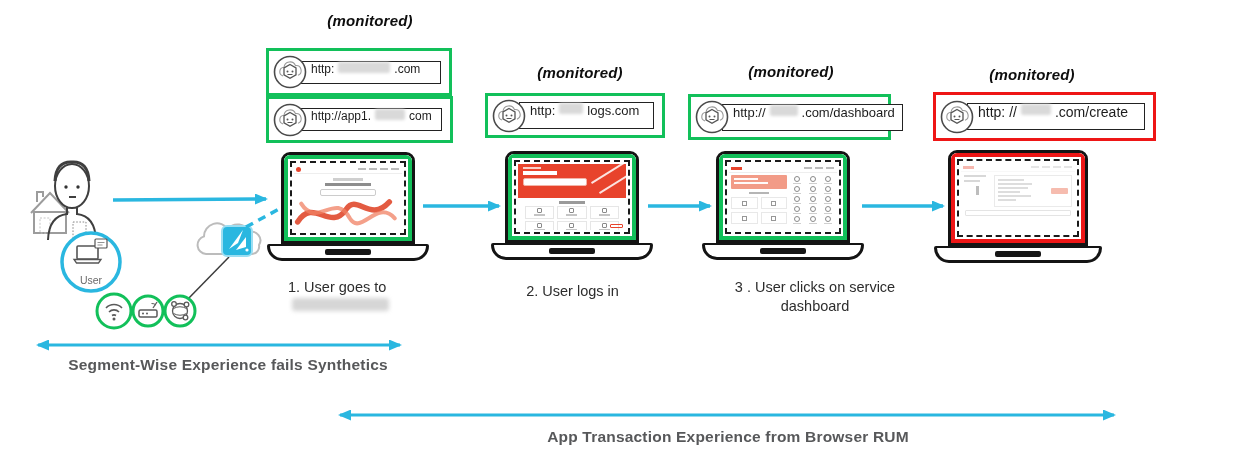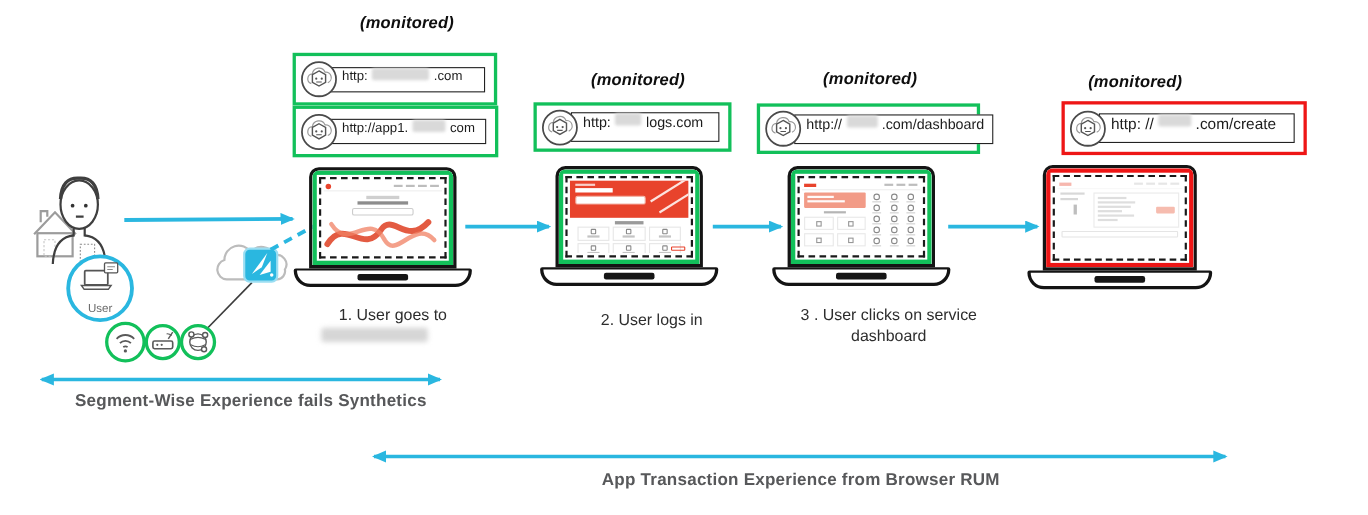--- a/index.html
+++ b/index.html
@@ -6,21 +6,21 @@
   body { background:#fff; font-family:"Liberation Sans", sans-serif; }
   .canvas { position:relative; width:1244px; height:468px; background:#fff; overflow:hidden; }
   svg.layer { position:absolute; left:0; top:0; pointer-events:none; }
 
   
   .monitored { position:absolute; width:140px; text-align:center; font-weight:bold; font-style:italic;
                font-size:15px; color:#0e0e0e; letter-spacing:.2px; }
 
   
   .urlbox { position:absolute; display:flex; align-items:center; background:#fff; border:3px solid #12c05a; padding:3px 8px 3px 4px; }
-  .urlbox.fail { border-color:#ee1616;margin-left:32px; }
+  .urlbox.fail { border-color:#ee1616; }
   .badge { width:34px; height:34px; flex:0 0 auto; position:relative; z-index:2; }
   .urlfield { flex:1; margin-left:-7px; height:27px; border:1.5px solid #222; background:#fff;
               display:flex; padding:0 7px 0 10px; font-size:13px; color:#1c1c1c; white-space:nowrap; }
   .urlbox.sm .urlfield { height:23px; font-size:12px; }
   .redact { display:inline-block; height:11px; background:#d9d9d9; border-radius:2px; filter:blur(1.4px); margin:0 4px; }
 
   
   .laptop { position:absolute; width:134px; }
   .lap-screen { width:134px; height:92px; border:3px solid #141414; border-radius:9px 9px 0 0; background:#fff; overflow:hidden; }
   .laptop.big .lap-screen { width:140px; height:96px; }
@@ -75,21 +75,21 @@
   .p4-body { display:flex; gap:4px; padding:3px 3px 0 3px; }
   .p4-left { width:26px; }
   .p4-left i { display:block; height:2px; background:#9a9a9a; margin-bottom:3px; }
   .p4-arrow { width:3px; height:9px; background:#555; margin:4px auto 0; }
   .p4-card { flex:1; border:1px solid #c9c9c9; padding:3px; position:relative; }
   .p4-card i { display:block; height:1.8px; background:#a8a8a8; margin-bottom:2.2px; }
   .p4-btn { position:absolute; right:3px; top:12px; width:17px; height:6px; background:#e8502f; border-radius:1px; }
   .p4-foot { margin:3px 4px 0; height:6px; border:1px solid #bbb; border-radius:1px; }
 
   
-  .step { position:absolute; font-size:14.5px; line-height:1.32; color:#2d2d2d; text-align:center;margin-left:20px; }
+  .step { position:absolute; font-size:14.5px; line-height:1.32; color:#2d2d2d; text-align:center; }
   .step.left { text-align:left; }
   .step.red { color:#e81212; font-weight:bold; font-size:15px; }
   .step-redact { position:absolute; width:97px; height:13px; background:#d6d6d6; border-radius:3px; filter:blur(2.2px); }
 
   
   .caption { position:absolute; font-weight:bold; font-size:15.5px; color:#57585a; text-align:center; letter-spacing:.2px; }
 </style>
 </head>
 <body>
 
@@ -494,18 +494,18 @@
       </div>
     </div>
     <div class="lap-base">
         <div class="lap-pad"></div>
       </div>
   </div>
 
   <div class="step left" style="left:288px; top:278px; width:160px;">1.  User goes to</div>
   <div class="step-redact" style="left:292px; top:298px;"></div>
   <div class="step" style="left:500px; top:282px; width:145px;">2. User logs in</div>
-  <div class="step" style="left:698px; top:278px; width:180px;">3 . User clicks on service dashboard</div>
+  <div class="step" style="left:725px; top:278px; width:180px;">3 . User clicks on service dashboard</div>
 
   <div class="caption" style="left:40px; top:356px; width:376px;">Segment-Wise Experience fails Synthetics</div>
   <div class="caption" style="left:340px; top:428px; width:776px;">App Transaction Experience from Browser RUM</div>
 
 </div>
 
 </body></html>

